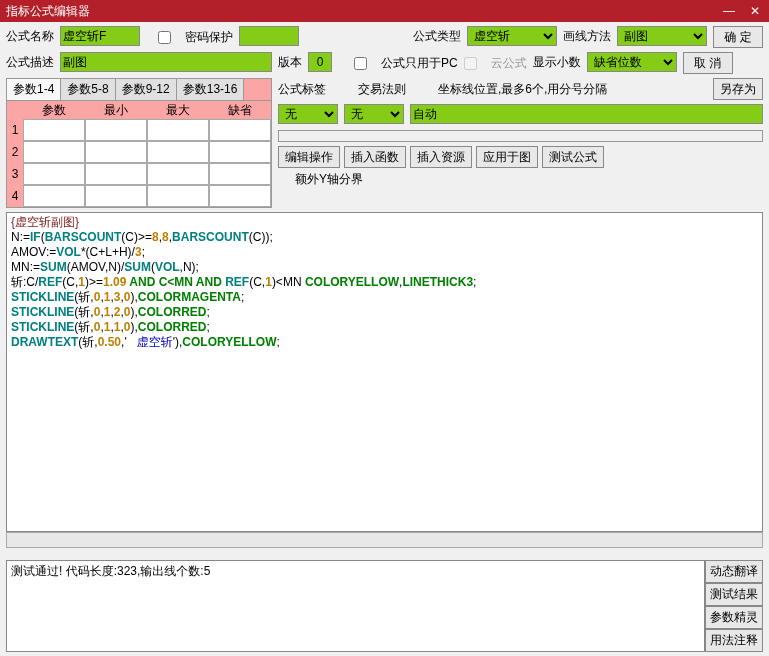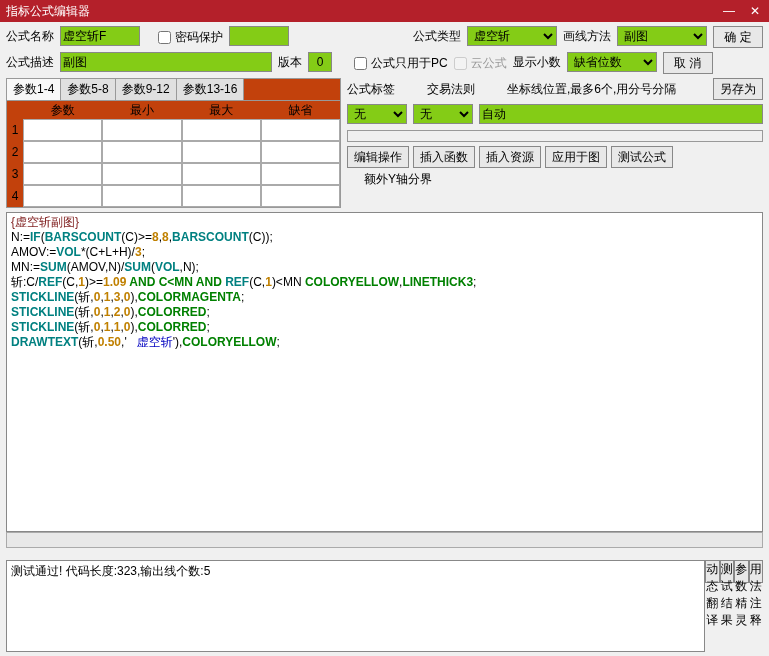--- a/index.html
+++ b/index.html
@@ -7,21 +7,21 @@
 .titlebar { background: #b4202a; color: #fff; height: 22px; display: flex; align-items: center; padding: 0 6px; justify-content: space-between; }
 .titlebar .title { font-size: 12px; }
 .titlebar .winbtns { display: flex; gap: 10px; }
 .titlebar .winbtns span { cursor: pointer; width: 16px; text-align: center; }
 .toprow { background: #f0f0f0; padding: 4px 6px 2px 6px; display: flex; gap: 6px; }
 .toprow2 { background: #f0f0f0; padding: 2px 6px 4px 6px; display: flex; gap: 6px; }
 .lbl { display: inline-flex; align-items: center; height: 20px; }
 input[type=text].field, select.field { height: 20px; border: 1px solid #888; background: #84cc16; padding: 0 2px; font-size: 12px; }
 .btn { height: 22px; border: 1px solid #888; background: #e8e8e8; padding: 0 6px; cursor: pointer; min-width: 50px; }
 .midrow { display: flex; padding: 0 6px 4px 6px; gap: 6px; }
-.paramsbox { border: 1px solid #999; background: #c2410c; width: 335px; }
+.paramsbox { border: 1px solid #999; background: #fca5a5; width: 266px; }
 .paramtabs { display: flex; border-bottom: 1px solid #999; }
 .paramtab { padding: 2px 6px; border-right: 1px solid #999; background: #e0e0e0; cursor: pointer; }
 .paramtab.active { background: #f8f8f8; }
 .paramgrid { display: grid; grid-template-columns: 16px 1fr 1fr 1fr 1fr; }
 .paramgrid div { border: 0; padding: 0; }
 .paramgrid .hdr { text-align: center; height: 18px; line-height: 18px; }
 .paramgrid .rownum { text-align: center; height: 22px; line-height: 22px; }
 .paramgrid input { width: 100%; height: 22px; border: 1px solid #aaa; background: #fff; }
 .rightmid { flex: 1; }
 .rightmid .row { display: flex; gap: 6px; align-items: center; margin-bottom: 4px; }
@@ -30,23 +30,23 @@
 .btnrow { display: flex; gap: 4px; margin-top: 4px; }
 .codearea { margin: 0 6px; border: 1px solid #888; background: #fff; height: 320px; overflow: auto; padding: 2px 4px; font-family: "Consolas","Courier New",monospace; font-size: 13px; line-height: 15px; white-space: pre; }
 .codearea .title { color: #7f1d1d; }
 .codearea .fn { color: #008080; font-weight: bold; }
 .codearea .num { color: #c08000; font-weight: bold; }
 .codearea .col { color: #008000; font-weight: bold; text-align: right; }
 .codearea .str { color: #0000c0; }
 .scrollh { height: 16px; margin: 0 6px; border: 1px solid #aaa; background: #e8e8e8; }
 .bottom { display: flex; margin: 12px 6px 0 6px; height: 92px; }
 .statusbox { flex: 1; border: 1px solid #888; background: #fff; padding: 2px 4px; }
-.sidebtns { width: 58px; display: flex; }
+.sidebtns { width: 58px; display: flex; flex-direction: column; }
 .sidebtns button { height: 23px; border: 1px solid #888; background: #e8e8e8; cursor: pointer; font-size: 12px; }
-.chk { display: inline-flex; align-items: center; gap: 4px; }
+.chk { display: inline-flex; align-items: center; gap: 14px; }
 .chk input { width: 13px; height: 13px; }
 select.field { appearance: auto; }
 </style>
 </head>
 <body>
 
 <div class="titlebar">
   <span class="title">指标公式编辑器</span>
   <div class="winbtns">
     <span>—</span>

